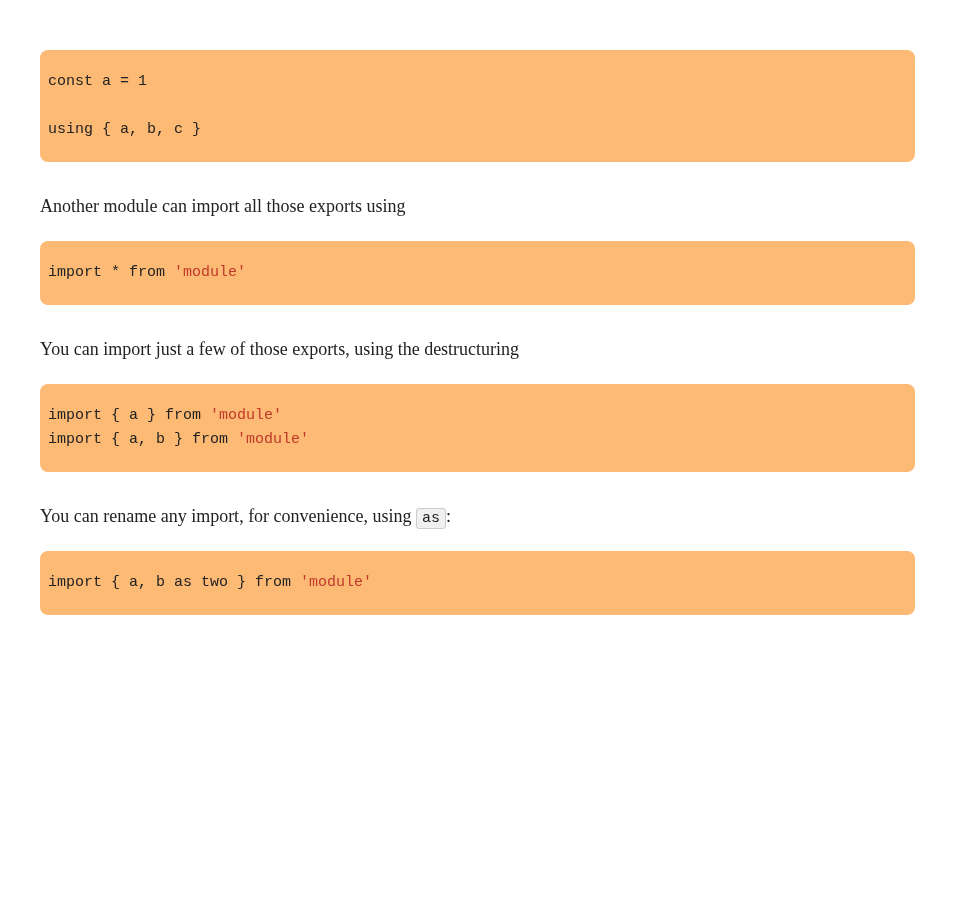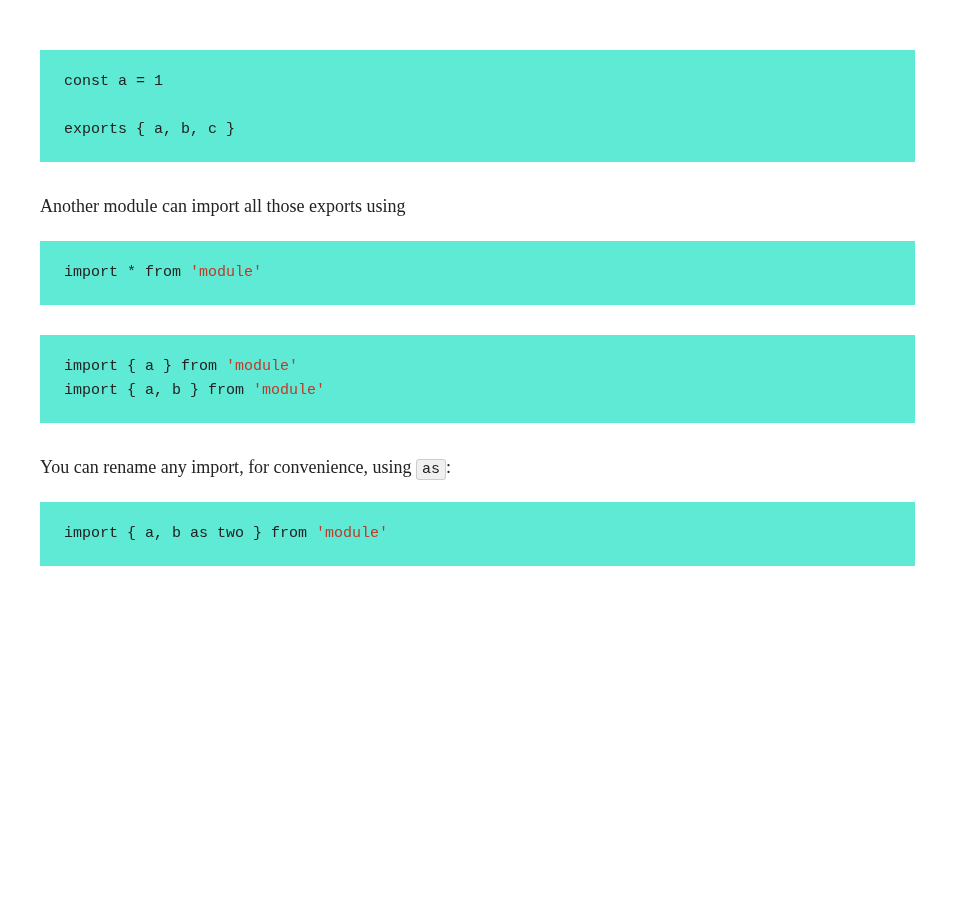--- a/index.html
+++ b/index.html
@@ -11,23 +11,23 @@
     body {
       background-color: #ffffff;
       font-family: Georgia, 'Times New Roman', serif;
       font-size: 18px;
       color: #222222;
       padding: 30px 40px;
       max-width: 955px;
     }
 
     .code-block {
-      background-color: #5eead4;
-      border-radius: 0;
-      padding: 20px 24px;
+      background-color: #fdba74;
+      border-radius: 8px;
+      padding: 20px 8px;
       margin: 20px 0 30px 0;
       font-family: 'Courier New', Courier, monospace;
       font-size: 15px;
       line-height: 1.6;
       color: #222222;
     }
 
     .code-block .kw {
       color: #222222;
       font-weight: normal;
@@ -61,35 +61,36 @@
       margin-bottom: 10px;
     }
   </style>
 </head>
 <body>
 
 <div class="section">
   <div class="code-block">
     <div><span class="kw">const</span> a = 1</div>
     <div>&nbsp;</div>
-    <div><span class="kw">exports</span> { a, b, c }</div>
+    <div><span class="kw">using</span> { a, b, c }</div>
   </div>
 </div>
 
 <div class="prose section">
   <p>Another module can import all those exports using</p>
 </div>
 
 <div class="section">
   <div class="code-block">
     <div><span class="kw">import</span> * <span class="kw">from</span> <span class="str">'module'</span></div>
   </div>
 </div>
 
 <div class="prose section">
+  <p>You can import just a few of those exports, using the destructuring</p>
 </div>
 
 <div class="section">
   <div class="code-block">
     <div><span class="kw">import</span> { a } <span class="kw">from</span> <span class="str">'module'</span></div>
     <div><span class="kw">import</span> { a, b } <span class="kw">from</span> <span class="str">'module'</span></div>
   </div>
 </div>
 
 <div class="prose section">

